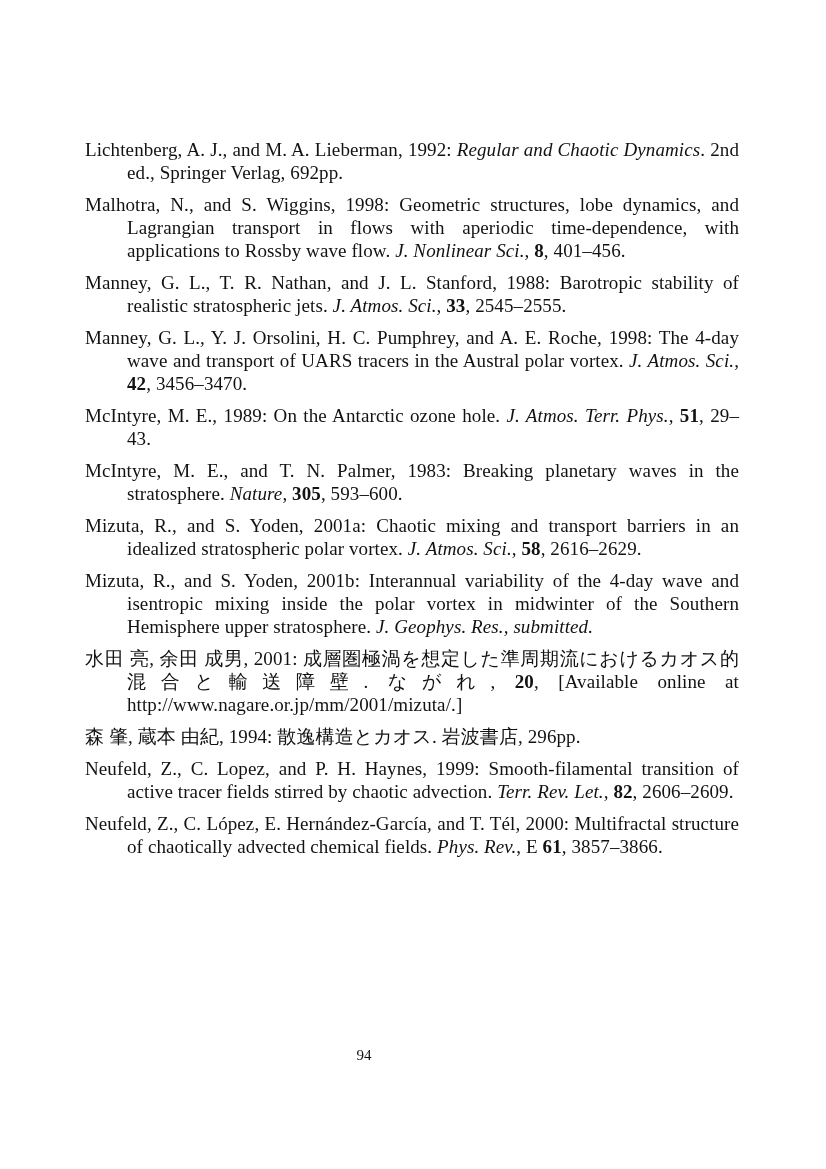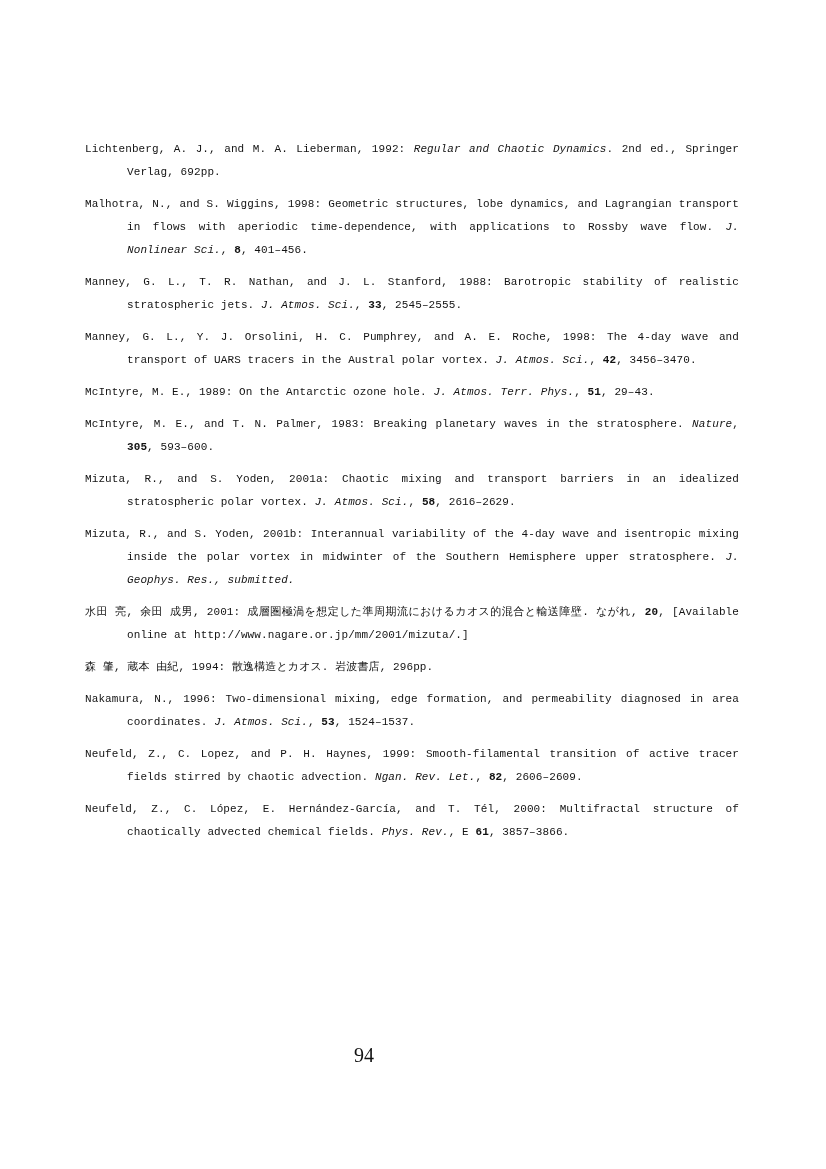--- a/index.html
+++ b/index.html
@@ -21,53 +21,51 @@
     background: #ffffff;
   }
   .refs {
     position: absolute;
     left: 85px;
     top: 138px;
     width: 654px;
   }
   p.ref {
     margin: 0 0 9px 0;
-    font-size: 11px;
+    font-size: 19px;
     line-height: 23px;
     text-align: justify;
     padding-left: 42px;
     text-indent: -42px;
     letter-spacing: 0.1px;
-    font-family: Liberation Mono, monospace;
   }
   .italic { font-style: italic; }
   .bold   { font-weight: bold; }
   .page-number {
     position: absolute;
     top: 1046px;
     left: 0;
     width: 728px;
     text-align: center;
-    font-size: 20px;
+    font-size: 15px;
     line-height: 18px;
   }
 </style>
 </head>
 <body>
 
 <div class="page">
   <div class="refs">
       <p class="ref"><span>Lichtenberg, A. J., and M. A. Lieberman, 1992: </span><span class="italic">Regular and Chaotic Dynamics</span><span>. 2nd ed., Springer Verlag, 692pp.</span></p>
       <p class="ref"><span>Malhotra, N., and S. Wiggins, 1998: Geometric structures, lobe dynamics, and Lagrangian transport in flows with aperiodic time-dependence, with applications to Rossby wave flow. </span><span class="italic">J. Nonlinear Sci.</span><span>, </span><span class="bold">8</span><span>, 401–456.</span></p>
       <p class="ref"><span>Manney, G. L., T. R. Nathan, and J. L. Stanford, 1988: Barotropic stability of realistic stratospheric jets. </span><span class="italic">J. Atmos. Sci.</span><span>, </span><span class="bold">33</span><span>, 2545–2555.</span></p>
       <p class="ref"><span>Manney, G. L., Y. J. Orsolini, H. C. Pumphrey, and A. E. Roche, 1998: The 4-day wave and transport of UARS tracers in the Austral polar vortex. </span><span class="italic">J. Atmos. Sci.</span><span>, </span><span class="bold">42</span><span>, 3456–3470.</span></p>
       <p class="ref"><span>McIntyre, M. E., 1989: On the Antarctic ozone hole. </span><span class="italic">J. Atmos. Terr. Phys.</span><span>, </span><span class="bold">51</span><span>, 29–43.</span></p>
       <p class="ref"><span>McIntyre, M. E., and T. N. Palmer, 1983: Breaking planetary waves in the stratosphere. </span><span class="italic">Nature</span><span>, </span><span class="bold">305</span><span>, 593–600.</span></p>
       <p class="ref"><span>Mizuta, R., and S. Yoden, 2001a: Chaotic mixing and transport barriers in an idealized stratospheric polar vortex. </span><span class="italic">J. Atmos. Sci.</span><span>, </span><span class="bold">58</span><span>, 2616–2629.</span></p>
       <p class="ref"><span>Mizuta, R., and S. Yoden, 2001b: Interannual variability of the 4-day wave and isentropic mixing inside the polar vortex in midwinter of the Southern Hemisphere upper stratosphere. </span><span class="italic">J. Geophys. Res.</span><span class="italic">, </span><span class="italic">submitted.</span></p>
       <p class="ref"><span>水田 亮, 余田 成男, 2001: 成層圏極渦を想定した準周期流におけるカオス的混合と輸送障壁. ながれ, </span><span class="bold">20</span><span>, [Available online at http://www.nagare.or.jp/mm/2001/mizuta/.]</span></p>
       <p class="ref"><span>森 肇, 蔵本 由紀, 1994: 散逸構造とカオス. 岩波書店, 296pp.</span></p>
-      <p class="ref"><span>Nakamura, N., 1996: Two-dimensional mixing, edge formation, and permeability diagnosed in area coordinates. </span><span class="italic">J. Atmos. Sci.</span><span>, </span><span class="bold">53</span><span>, 1524–1537.</span></p>
-      <p class="ref"><span>Neufeld, Z., C. Lopez, and P. H. Haynes, 1999: Smooth-filamental transition of active tracer fields stirred by chaotic advection. </span><span class="italic">Ngan. Rev. Let.</span><span>, </span><span class="bold">82</span><span>, 2606–2609.</span></p>
+      <p class="ref"><span>Neufeld, Z., C. Lopez, and P. H. Haynes, 1999: Smooth-filamental transition of active tracer fields stirred by chaotic advection. </span><span class="italic">Terr. Rev. Let.</span><span>, </span><span class="bold">82</span><span>, 2606–2609.</span></p>
       <p class="ref"><span>Neufeld, Z., C. López, E. Hernández-García, and T. Tél, 2000: Multifractal structure of chaotically advected chemical fields. </span><span class="italic">Phys. Rev.</span><span>, E </span><span class="bold">61</span><span>, 3857–3866.</span></p>
     </div>
   <div class="page-number">94</div>
 </div>
 
 </body></html>

